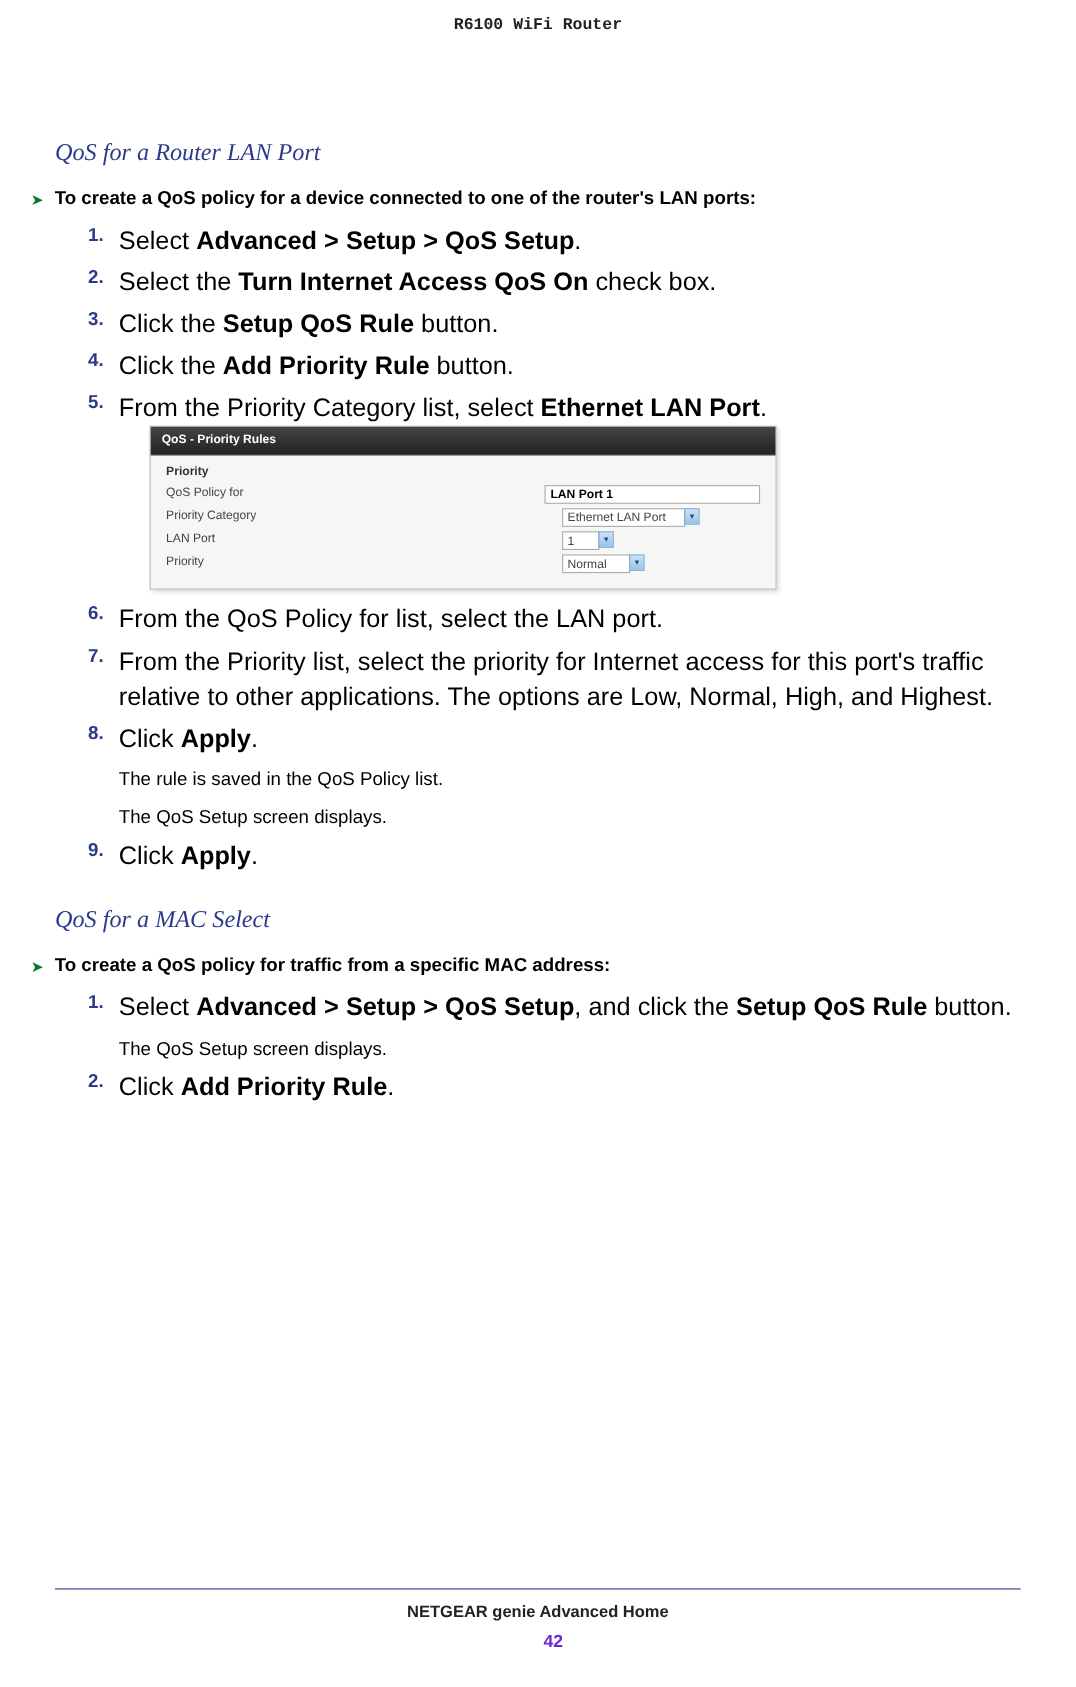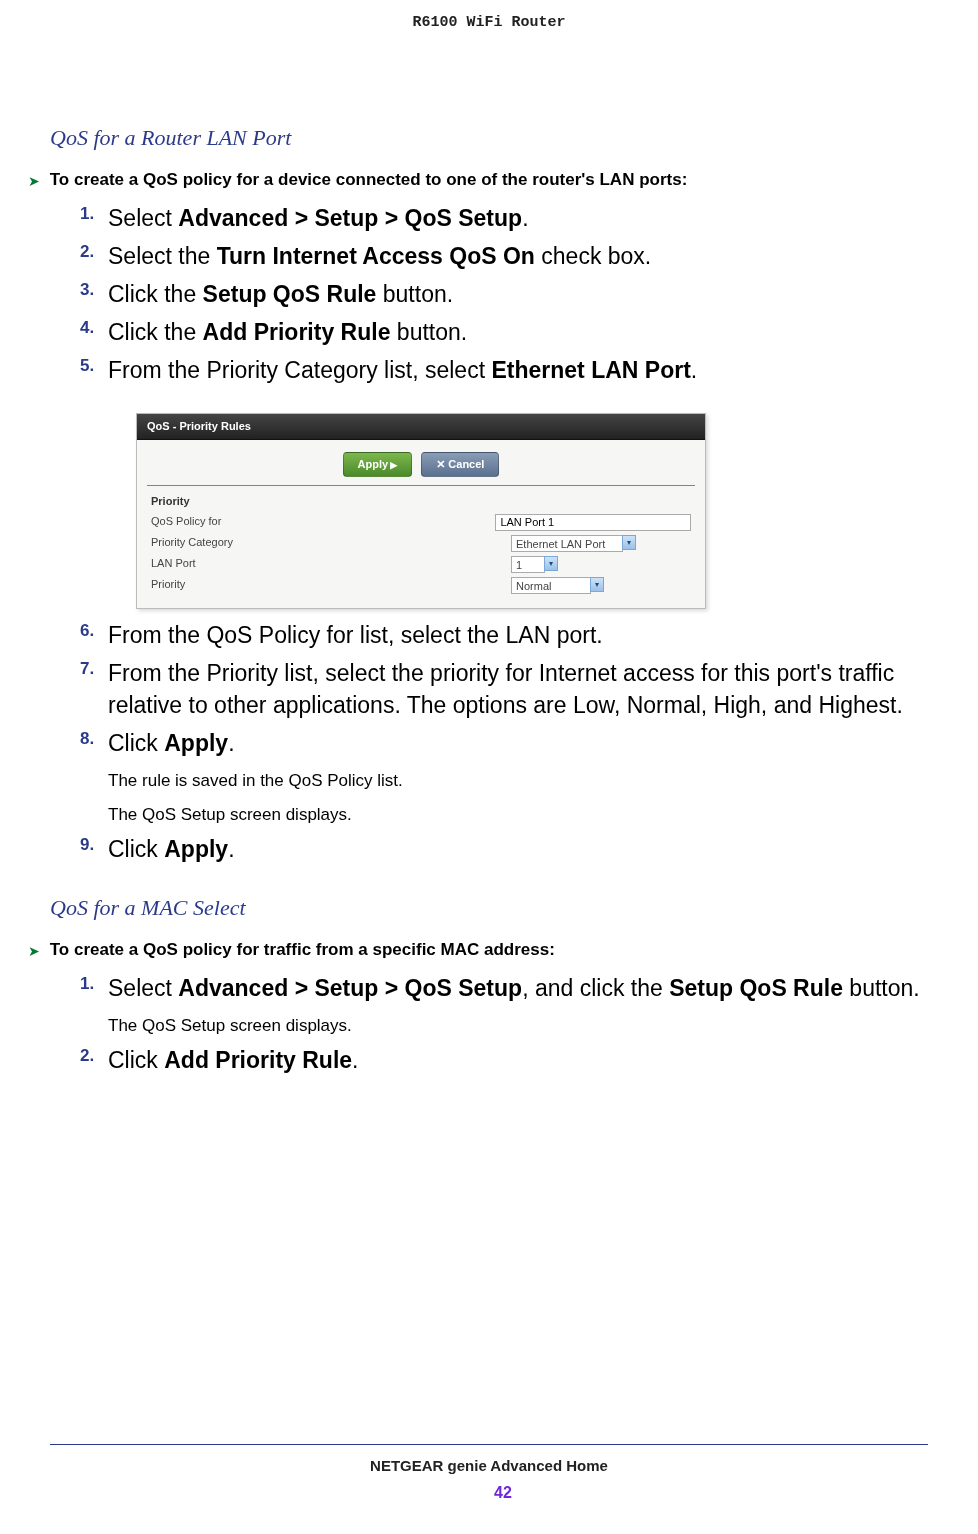--- a/index.html
+++ b/index.html
@@ -70,21 +70,21 @@
     .step-body {
       font-size: 23px;
     }
     .step-body .b { font-weight: bold; }
     .substep {
       margin-top: 10px;
       margin-bottom: 6px;
     }
     
     .ui-mock {
-      margin: 26px 0 10px 28px;
+      margin: 0 0 10px 28px;
       width: 570px;
       border: 1px solid #bbb;
       background: #f6f6f4;
       font-size: 11px;
       box-shadow: 2px 2px 4px rgba(0,0,0,0.15);
       padding-bottom: 10px;
     }
     .ui-titlebar {
       background: linear-gradient(to bottom, #444, #222);
       color: #fff;
@@ -132,25 +132,25 @@
     }
     .ui-row-label { width: 360px; }
     .ui-input, .ui-select {
       border: 1px solid #aaa;
       background: #fff;
       font-size: 11px;
       padding: 1px 4px;
       font-family: Arial, sans-serif;
       height: 17px;
     }
-    .ui-input { width: 204px; }
+    .ui-input { width: 204px; font-weight: bold; }
     .ui-select { padding-right: 2px; }
     .ui-select.wide { width: 112px; }
     .ui-select.narrow { width: 34px; }
-    .ui-select.med { width: 80px; }
+    .ui-select.med { width: 62px; }
     .sel-arrow {
       display: inline-flex;
       align-items: center;
       justify-content: center;
       width: 14px;
       height: 15px;
       background: linear-gradient(to bottom,#cde3f8,#9cc0e8);
       border: 1px solid #7aa8d8;
       margin-left: -1px;
       vertical-align: top;
@@ -219,24 +219,20 @@
       <span class="num">4.</span>
       <span class="step-body"><span>Click the </span><span class="b">Add Priority Rule</span><span> button.</span></span>
     </li>
     <li>
       <span class="num">5.</span>
       <span class="step-body"><span>From the Priority Category list, select </span><span class="b">Ethernet LAN Port</span><span>.</span></span>
 
       
       <div class="ui-mock">
         <div class="ui-titlebar">QoS - Priority Rules</div>
-        <div class="ui-buttons">
-          <span class="ui-btn"><span>Apply</span><span class="tri">▶</span></span>
-          <span class="ui-btn cancel"><span class="x">✕</span><span>Cancel</span></span>
-        </div>
         <div class="ui-section">
           <div class="ui-section-title">Priority</div>
           <div class="ui-row">
             <span class="ui-row-label">QoS Policy for</span>
             <input class="ui-input" value="LAN Port 1" style="">
           </div>
           <div class="ui-row">
             <span class="ui-row-label">Priority Category</span>
             <span class="selwrap">
                 <span class="ui-select wide">Ethernet LAN Port</span>

